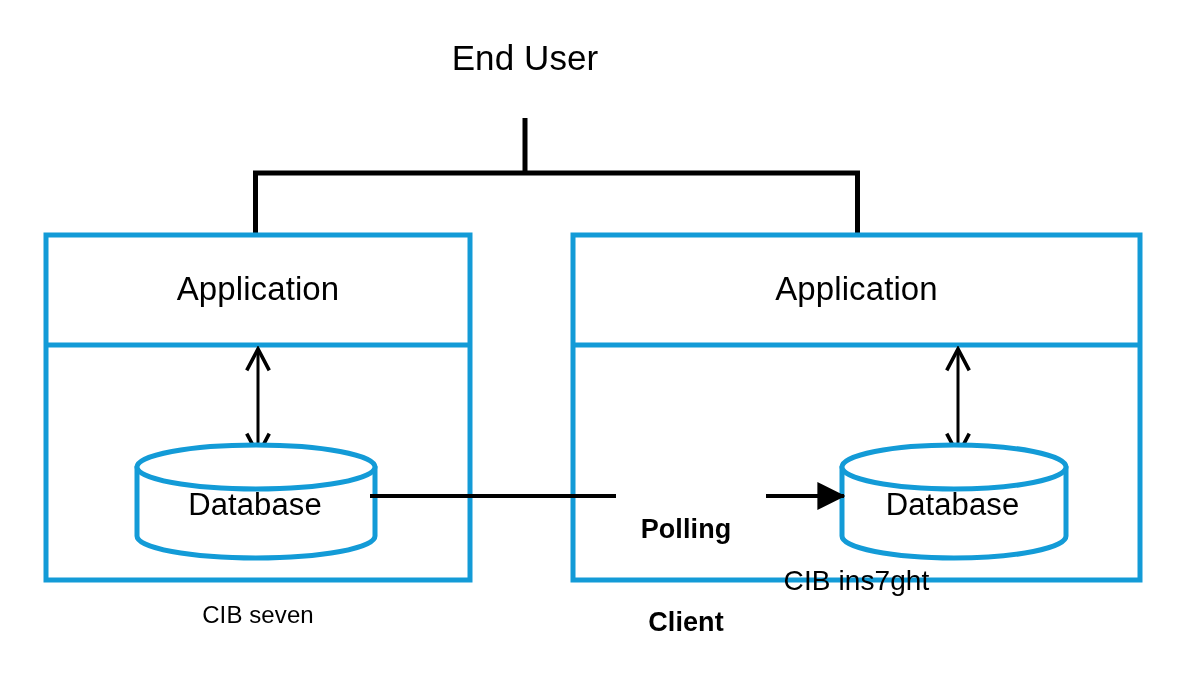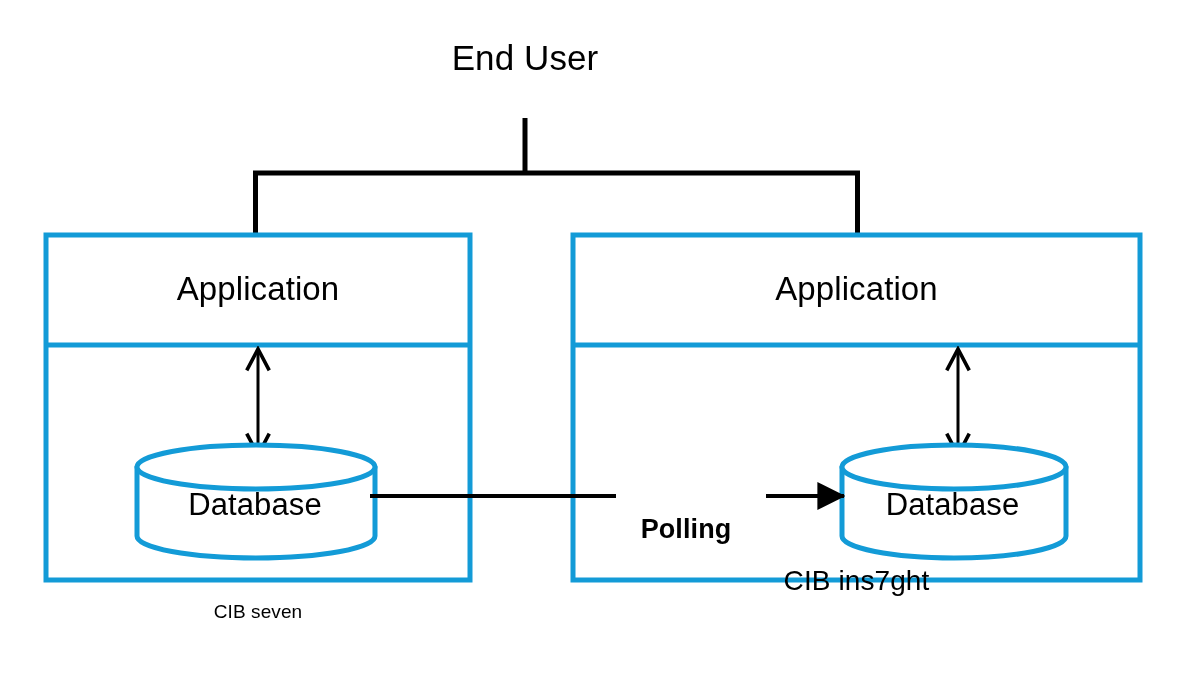--- a/index.html
+++ b/index.html
@@ -71,21 +71,21 @@
     font-size: 27px;
   }
   .lbl-polling span {
     display: block;
     font-weight: bold;
   }
   .lbl-cap-left {
     left: 46px;
     top: 601px;
     width: 424px;
-    font-size: 19px;
+    font-size: 24px;
   }
   .lbl-cap-right {
     left: 573px;
     top: 565px;
     width: 567px;
     font-size: 28px;
   }
 </style>
 </head>
 <body>
@@ -155,15 +155,16 @@
   <div class="lbl lbl-cap-left">CIB seven</div>
 
   <div class="lbl lbl-app-right">Application</div>
 
   <div class="lbl lbl-db-right">Database</div>
 
   <div class="lbl lbl-cap-right">CIB ins7ght</div>
 
   <div class="lbl lbl-polling">
     <span>Polling</span>
+    <span>Client</span>
   </div>
 
 </div>
 
 </body></html>

